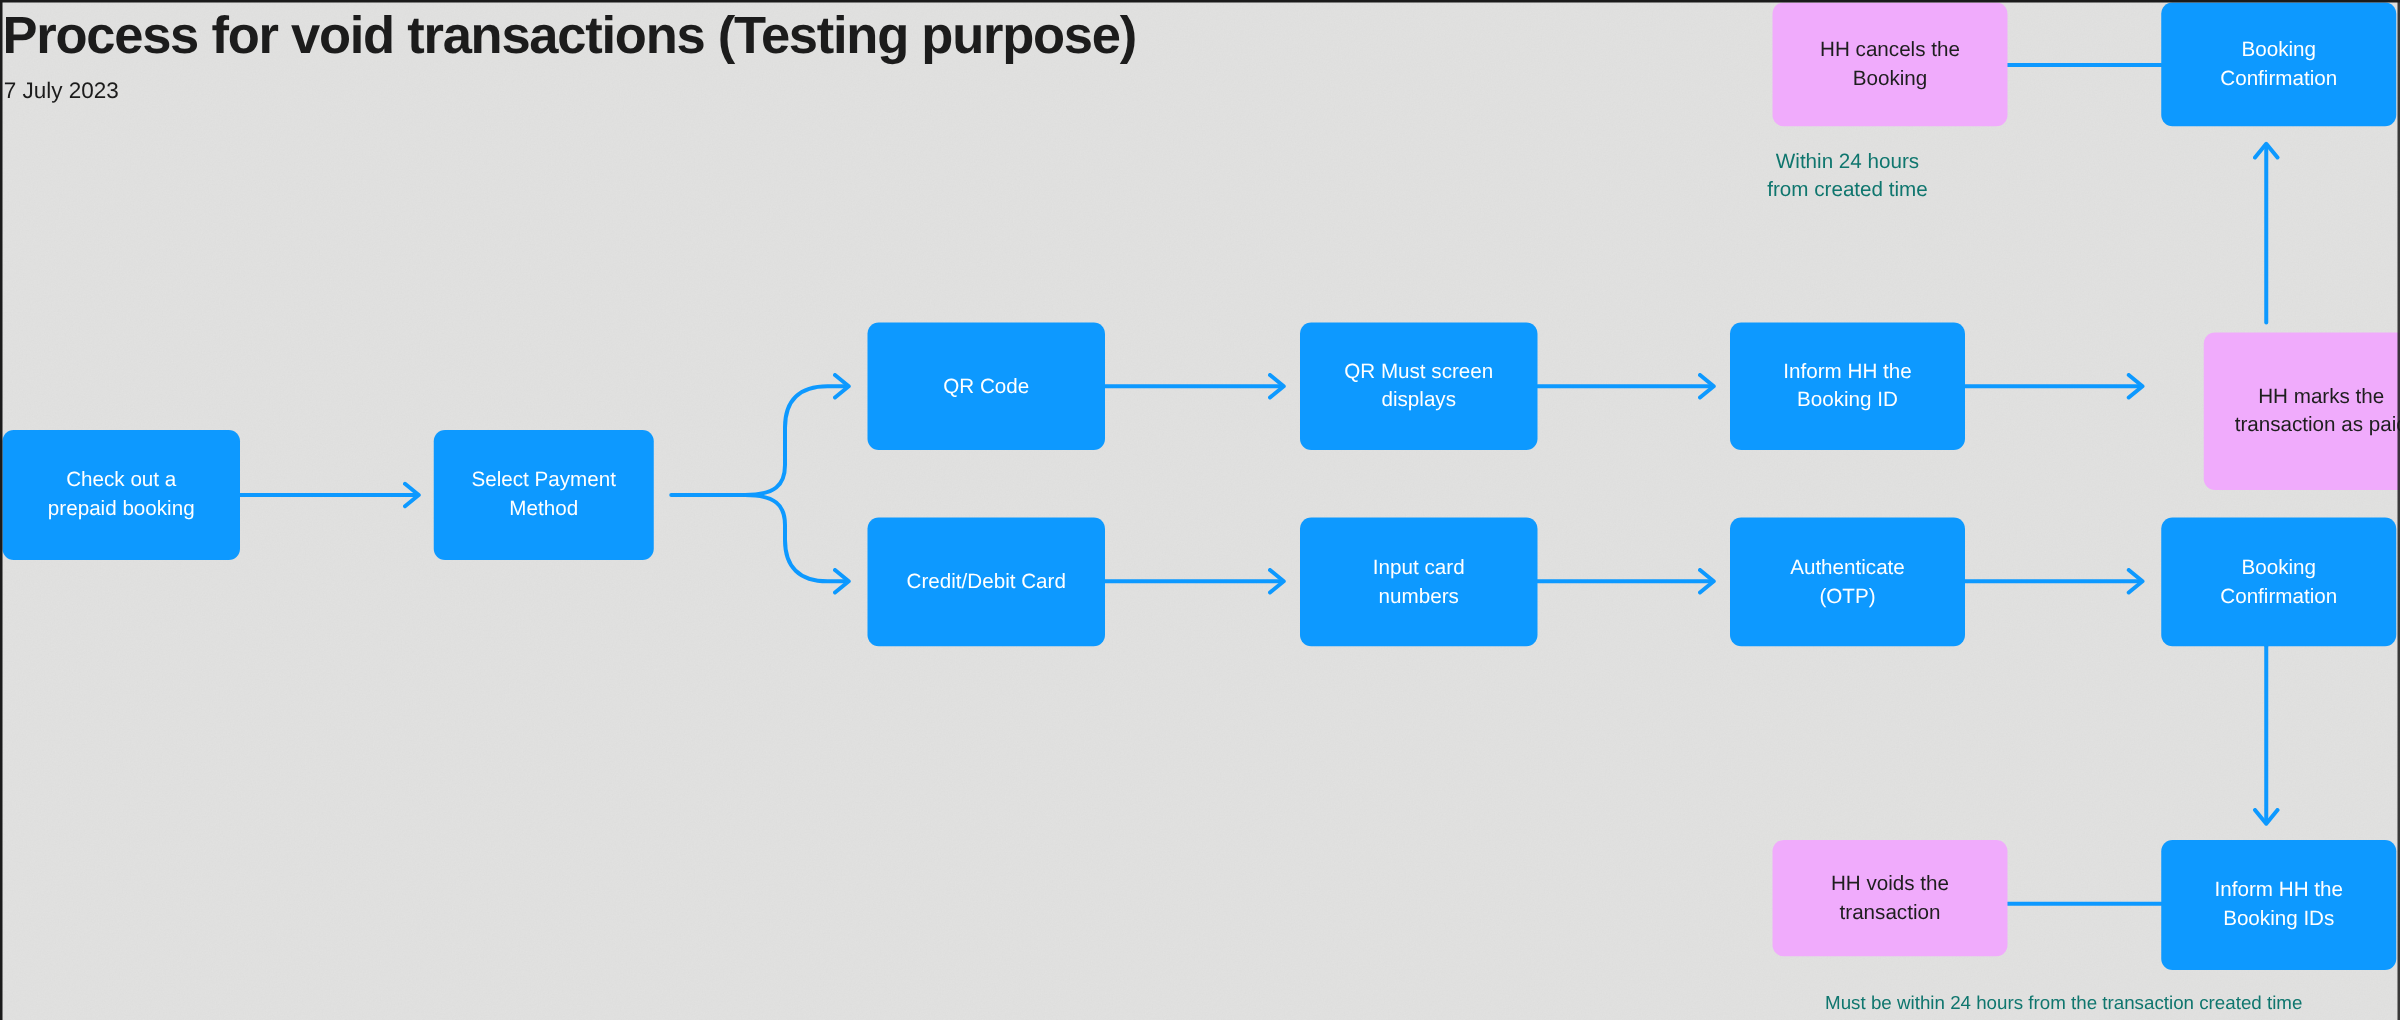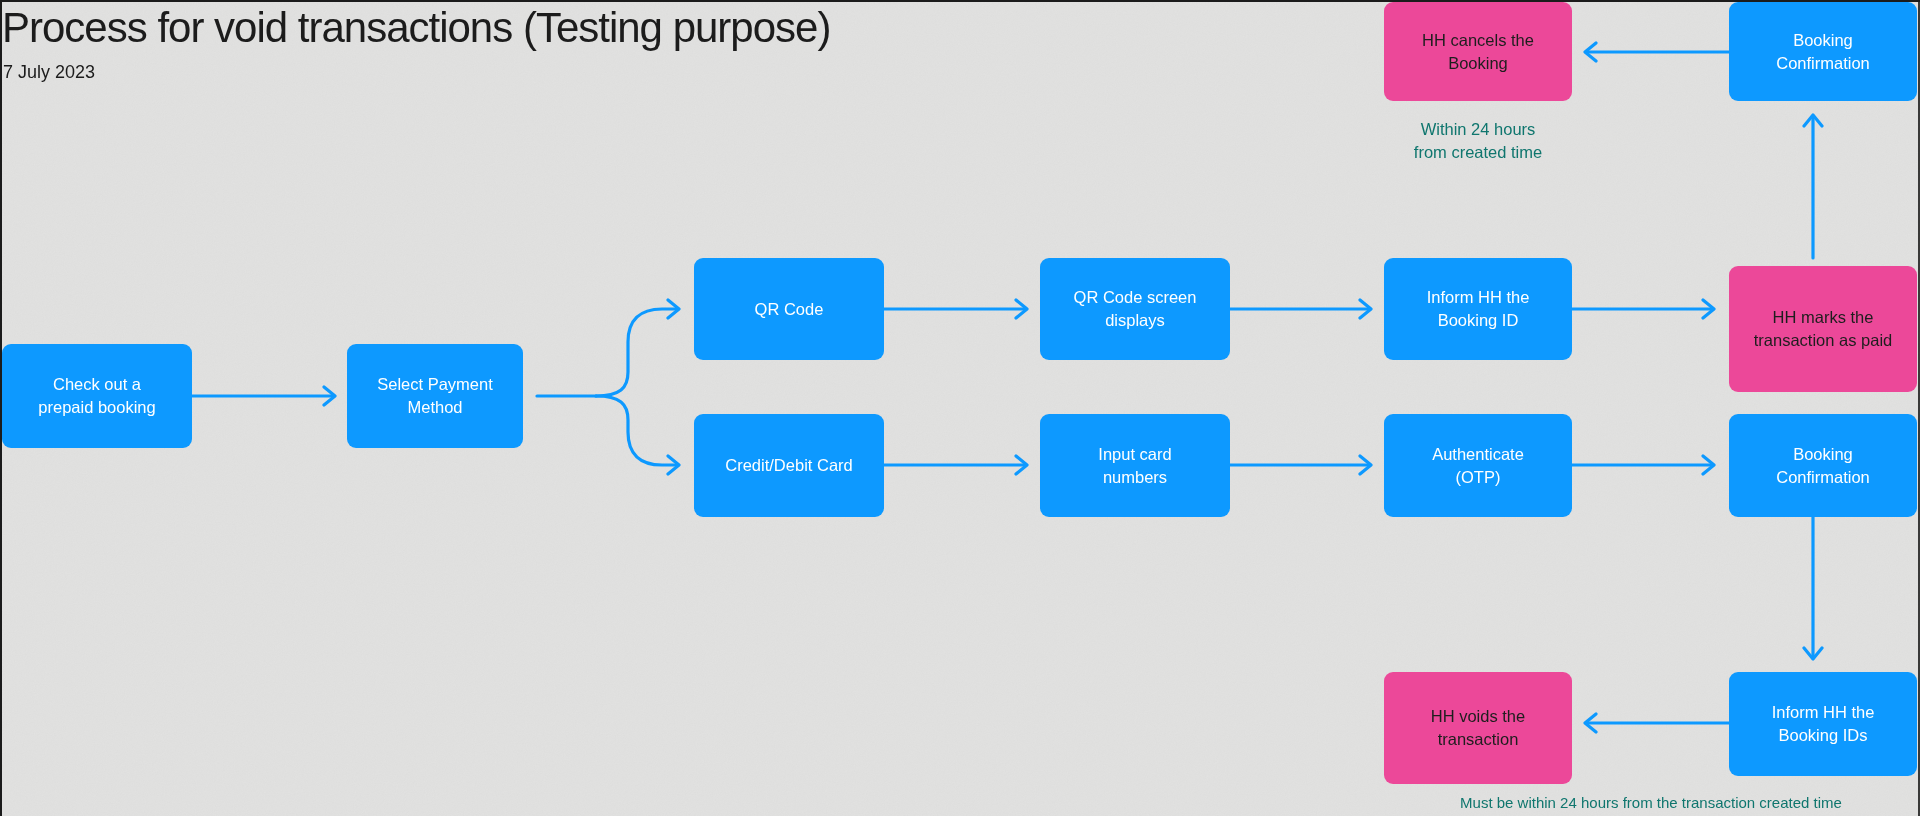--- a/index.html
+++ b/index.html
@@ -16,21 +16,21 @@
     inset: 0;
     pointer-events: none;
   }
   .page-title {
     position: absolute;
     left: 2px;
     top: 4px;
     margin: 0;
     font-size: 42px;
     line-height: 1.12;
-    font-weight: 400;
+    font-weight: 700;
     letter-spacing: -1px;
     color: #1c1c1c;
     white-space: nowrap;
   }
   .page-date {
     position: absolute;
     left: 3px;
     top: 62px;
     font-size: 18px;
     color: #1c1c1c;
@@ -46,21 +46,21 @@
     position: absolute;
     border-radius: 9px;
     display: flex;
     align-items: center;
     justify-content: center;
     text-align: center;
     box-sizing: border-box;
     padding: 8px 14px;
   }
   .node-blue { background: #0d99ff; }
-  .node-orange { background: #ec4899; }
+  .node-orange { background: #f0abfc; margin-left: 34px; }
   .node-label {
     font-size: 16.5px;
     line-height: 23px;
     font-weight: 500;
     white-space: pre-line;
   }
   .node-blue .node-label { color: #ffffff; }
   .node-orange .node-label { color: #1e1e1e; }
   .caption {
     position: absolute;
@@ -139,21 +139,21 @@
 
   <div class="node node-blue" style="left:694px; top:258px; width:190px; height:102px;">
     <span class="node-label">QR Code</span>
   </div>
 
   <div class="node node-blue" style="left:694px; top:414px; width:190px; height:103px;">
     <span class="node-label">Credit/Debit Card</span>
   </div>
 
   <div class="node node-blue" style="left:1040px; top:258px; width:190px; height:102px;">
-    <span class="node-label">QR Code screen
+    <span class="node-label">QR Must screen
 displays</span>
   </div>
 
   <div class="node node-blue" style="left:1040px; top:414px; width:190px; height:103px;">
     <span class="node-label">Input card
 numbers</span>
   </div>
 
   <div class="node node-blue" style="left:1384px; top:258px; width:188px; height:102px;">
     <span class="node-label">Inform HH the
@@ -178,21 +178,21 @@
   <div class="node node-blue" style="left:1729px; top:2px; width:188px; height:99px;">
     <span class="node-label">Booking
 Confirmation</span>
   </div>
 
   <div class="node node-orange" style="left:1384px; top:2px; width:188px; height:99px;">
     <span class="node-label">HH cancels the
 Booking</span>
   </div>
 
-  <div class="node node-orange" style="left:1384px; top:672px; width:188px; height:112px;">
+  <div class="node node-orange" style="left:1384px; top:672px; width:188px; height:93px;">
     <span class="node-label">HH voids the
 transaction</span>
   </div>
 
   <div class="node node-blue" style="left:1729px; top:672px; width:188px; height:104px;">
     <span class="node-label">Inform HH the
 Booking IDs</span>
   </div>
 
   <div class="caption caption-within">Within 24 hours

